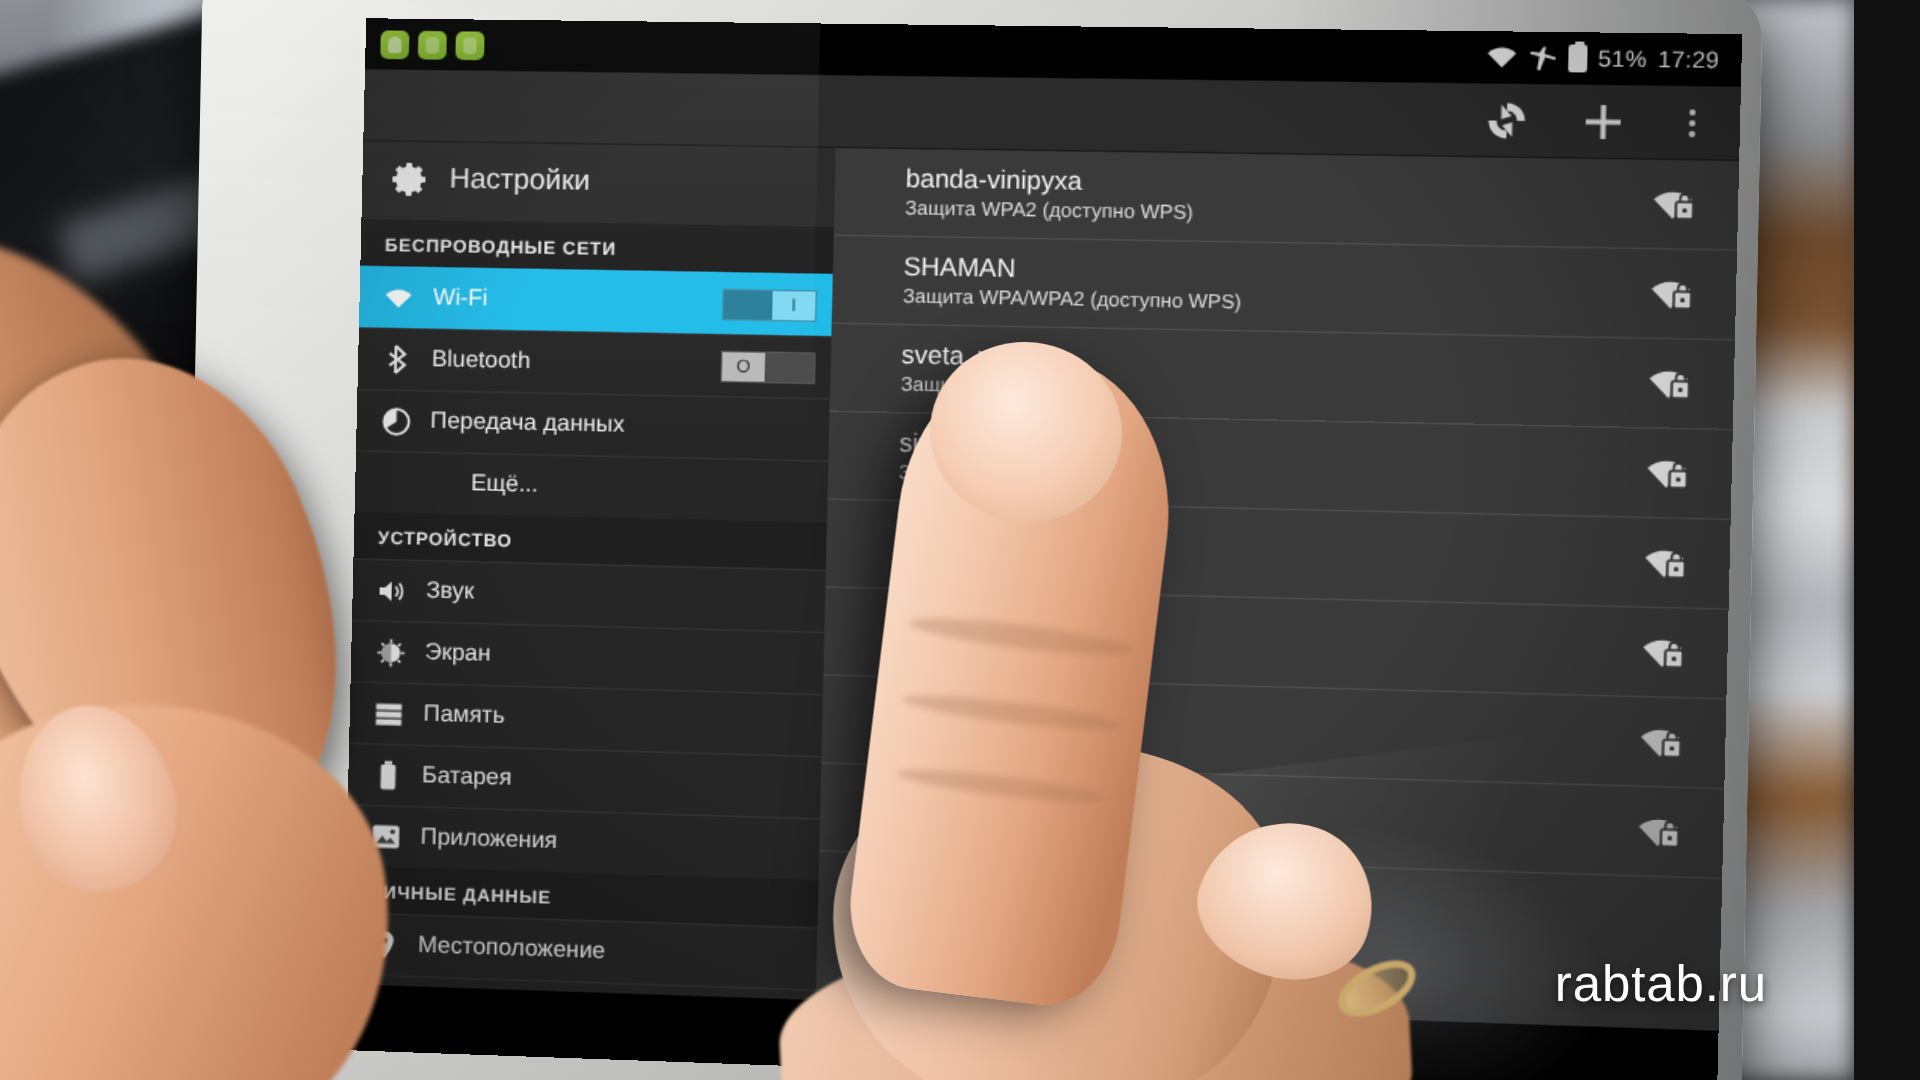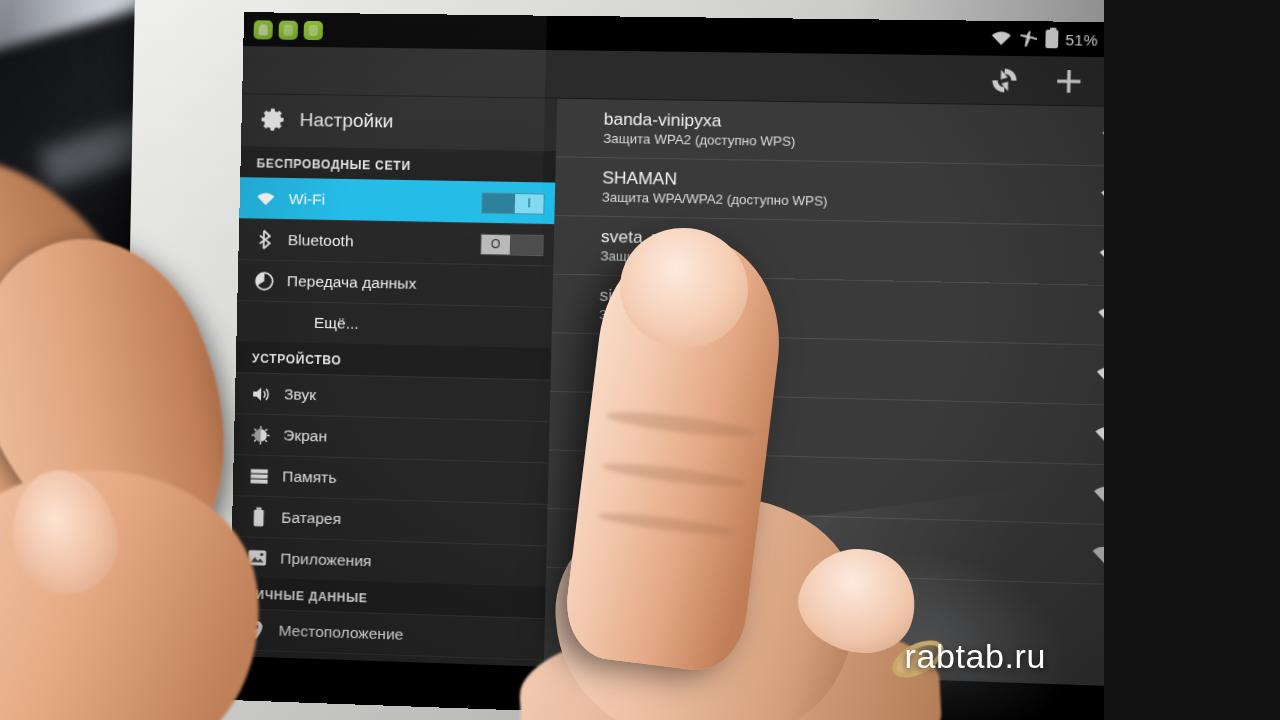--- a/index.html
+++ b/index.html
@@ -1,21 +1,21 @@
 <!DOCTYPE html>
 <html><head>
 <meta charset="utf-8">
 <style>
   * { box-sizing: border-box; margin: 0; padding: 0; }
   html, body {
     width: 1280px; height: 720px; overflow: hidden;
     background: #111; font-family: "Liberation Sans", sans-serif;
   }
 
-  #stage { position: relative; width: 1104px; height: 720px; overflow: hidden; }
+  #stage { position: relative; width: 1236px; height: 720px; overflow: hidden; }
 
   
   .bg {
     position: absolute; inset: 0;
     background:
       radial-gradient(circle at 17% 6%, rgba(235,243,250,0.85) 0 70px, rgba(235,243,250,0) 180px),
       radial-gradient(circle at 92% 30%, rgba(150,90,45,0.55) 0 80px, rgba(150,90,45,0) 220px),
       linear-gradient(172deg, #8d9097 0%, #6d7077 12%, #3a3c40 25%, #232427 40%, #1a1b1d 60%, #232326 80%, #2c2d30 100%);
   }
   .bg-shelf {

